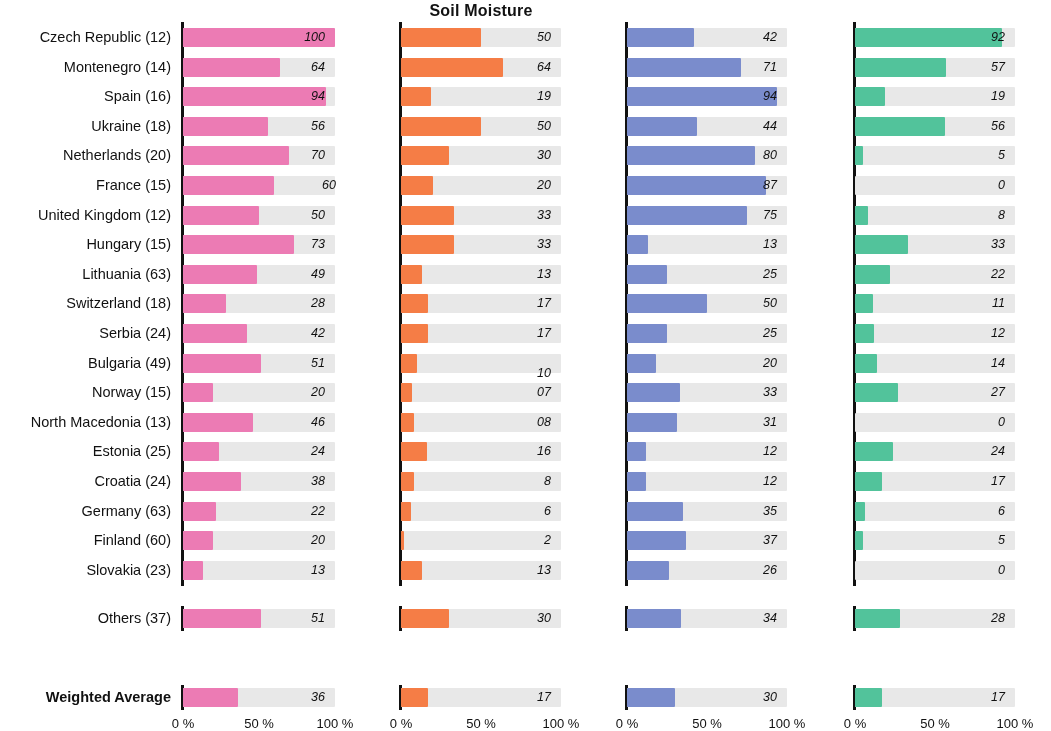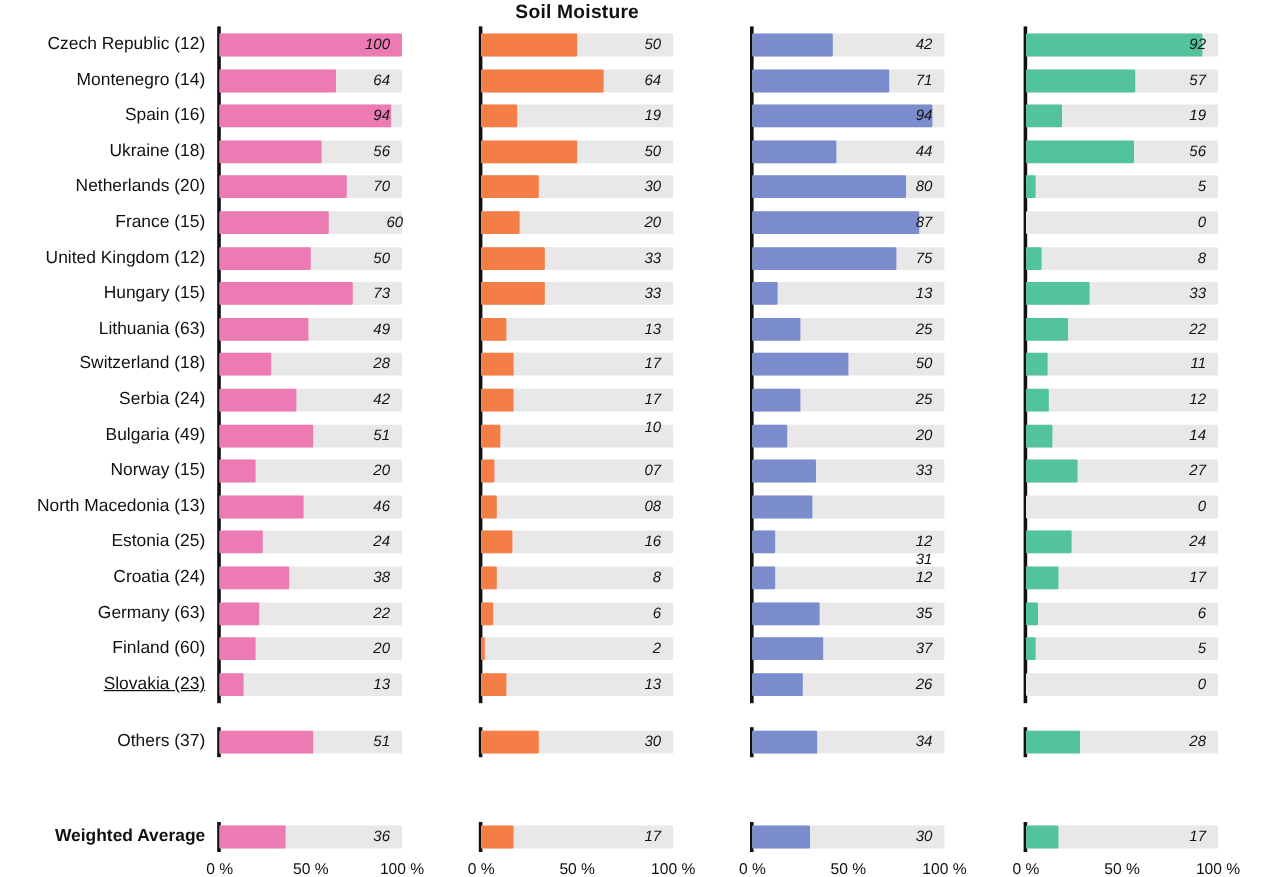--- a/index.html
+++ b/index.html
@@ -97,21 +97,21 @@
     <div class="row-label" style="top: 266.8px; width: 171px; left: 0px;">Lithuania (63)</div>
     <div class="row-label" style="top: 296.4px; width: 171px; left: 0px;">Switzerland (18)</div>
     <div class="row-label" style="top: 326px; width: 171px; left: 0px;">Serbia (24)</div>
     <div class="row-label" style="top: 355.6px; width: 171px; left: 0px;">Bulgaria (49)</div>
     <div class="row-label" style="top: 385.2px; width: 171px; left: 0px;">Norway (15)</div>
     <div class="row-label" style="top: 414.8px; width: 171px; left: 0px;">North Macedonia (13)</div>
     <div class="row-label" style="top: 444.4px; width: 171px; left: 0px;">Estonia (25)</div>
     <div class="row-label" style="top: 474px; width: 171px; left: 0px;">Croatia (24)</div>
     <div class="row-label" style="top: 503.6px; width: 171px; left: 0px;">Germany (63)</div>
     <div class="row-label" style="top: 533.2px; width: 171px; left: 0px;">Finland (60)</div>
-    <div class="row-label" style="top: 562.8px; width: 171px; left: 0px; text-decoration: underline;">Slovakia (23)</div>
+    <div class="row-label" style="top: 562.8px; width: 171px; left: 0px;">Slovakia (23)</div>
     <div class="row-label" style="top: 611px; width: 171px; left: 0px;">Others (37)</div>
     <div class="row-label bold" style="top: 690px; width: 171px; left: 0px;">Weighted Average</div>
     <div class="panel" style="left: 0px; width: 1051px;">
       <div class="axis-line" style="left: 181px; top: 22px; height: 563.8px;"></div>
       <div class="axis-line" style="left: 181px; top: 606px; height: 25px;"></div>
       <div class="axis-line" style="left: 181px; top: 685px; height: 25px;"></div>
       <div class="bar-track" style="left: 183px; top: 28px; width: 152px;"></div>
       <div class="bar-fill" style="left: 183px; top: 28px; width: 152px; background: rgb(236, 123, 180);"></div>
       <div class="bar-value" style="left: 285px; top: 28px; width: 40px;">100</div>
       <div class="bar-track" style="left: 183px; top: 57.6px; width: 152px;"></div>
@@ -210,21 +210,21 @@
       <div class="bar-fill" style="left: 401px; top: 264.8px; width: 20.8px; background: rgb(245, 125, 70);"></div>
       <div class="bar-value" style="left: 511px; top: 264.8px; width: 40px;">13</div>
       <div class="bar-track" style="left: 401px; top: 294.4px; width: 160px;"></div>
       <div class="bar-fill" style="left: 401px; top: 294.4px; width: 27.2px; background: rgb(245, 125, 70);"></div>
       <div class="bar-value" style="left: 511px; top: 294.4px; width: 40px;">17</div>
       <div class="bar-track" style="left: 401px; top: 324px; width: 160px;"></div>
       <div class="bar-fill" style="left: 401px; top: 324px; width: 27.2px; background: rgb(245, 125, 70);"></div>
       <div class="bar-value" style="left: 511px; top: 324px; width: 40px;">17</div>
       <div class="bar-track" style="left: 401px; top: 353.6px; width: 160px;"></div>
       <div class="bar-fill" style="left: 401px; top: 353.6px; width: 16px; background: rgb(245, 125, 70);"></div>
-      <div class="bar-value" style="left: 511px; top: 347px; width: 40px;">10</div>
+      <div class="bar-value" style="left: 511px; top: 364px; width: 40px;">10</div>
       <div class="bar-track" style="left: 401px; top: 383.2px; width: 160px;"></div>
       <div class="bar-fill" style="left: 401px; top: 383.2px; width: 11.2px; background: rgb(245, 125, 70);"></div>
       <div class="bar-value" style="left: 511px; top: 383.2px; width: 40px;">07</div>
       <div class="bar-track" style="left: 401px; top: 412.8px; width: 160px;"></div>
       <div class="bar-fill" style="left: 401px; top: 412.8px; width: 12.8px; background: rgb(245, 125, 70);"></div>
       <div class="bar-value" style="left: 511px; top: 412.8px; width: 40px;">08</div>
       <div class="bar-track" style="left: 401px; top: 442.4px; width: 160px;"></div>
       <div class="bar-fill" style="left: 401px; top: 442.4px; width: 25.6px; background: rgb(245, 125, 70);"></div>
       <div class="bar-value" style="left: 511px; top: 442.4px; width: 40px;">16</div>
       <div class="bar-track" style="left: 401px; top: 472px; width: 160px;"></div>
@@ -287,21 +287,21 @@
       <div class="bar-fill" style="left: 627px; top: 324px; width: 40px; background: rgb(122, 140, 204);"></div>
       <div class="bar-value" style="left: 737px; top: 324px; width: 40px;">25</div>
       <div class="bar-track" style="left: 627px; top: 353.6px; width: 160px;"></div>
       <div class="bar-fill" style="left: 627px; top: 353.6px; width: 28.8px; background: rgb(122, 140, 204);"></div>
       <div class="bar-value" style="left: 737px; top: 353.6px; width: 40px;">20</div>
       <div class="bar-track" style="left: 627px; top: 383.2px; width: 160px;"></div>
       <div class="bar-fill" style="left: 627px; top: 383.2px; width: 52.8px; background: rgb(122, 140, 204);"></div>
       <div class="bar-value" style="left: 737px; top: 383.2px; width: 40px;">33</div>
       <div class="bar-track" style="left: 627px; top: 412.8px; width: 160px;"></div>
       <div class="bar-fill" style="left: 627px; top: 412.8px; width: 49.6px; background: rgb(122, 140, 204);"></div>
-      <div class="bar-value" style="left: 737px; top: 412.8px; width: 40px; margin-top: 44px;">31</div>
+      <div class="bar-value" style="left: 737px; top: 412.8px; width: 40px;">31</div>
       <div class="bar-track" style="left: 627px; top: 442.4px; width: 160px;"></div>
       <div class="bar-fill" style="left: 627px; top: 442.4px; width: 19.2px; background: rgb(122, 140, 204);"></div>
       <div class="bar-value" style="left: 737px; top: 442.4px; width: 40px;">12</div>
       <div class="bar-track" style="left: 627px; top: 472px; width: 160px;"></div>
       <div class="bar-fill" style="left: 627px; top: 472px; width: 19.2px; background: rgb(122, 140, 204);"></div>
       <div class="bar-value" style="left: 737px; top: 472px; width: 40px;">12</div>
       <div class="bar-track" style="left: 627px; top: 501.6px; width: 160px;"></div>
       <div class="bar-fill" style="left: 627px; top: 501.6px; width: 56px; background: rgb(122, 140, 204);"></div>
       <div class="bar-value" style="left: 737px; top: 501.6px; width: 40px;">35</div>
       <div class="bar-track" style="left: 627px; top: 531.2px; width: 160px;"></div>

